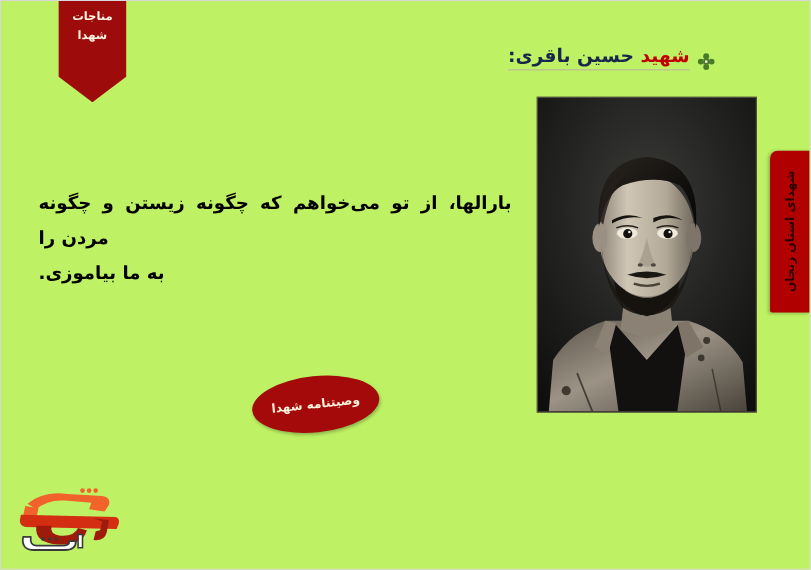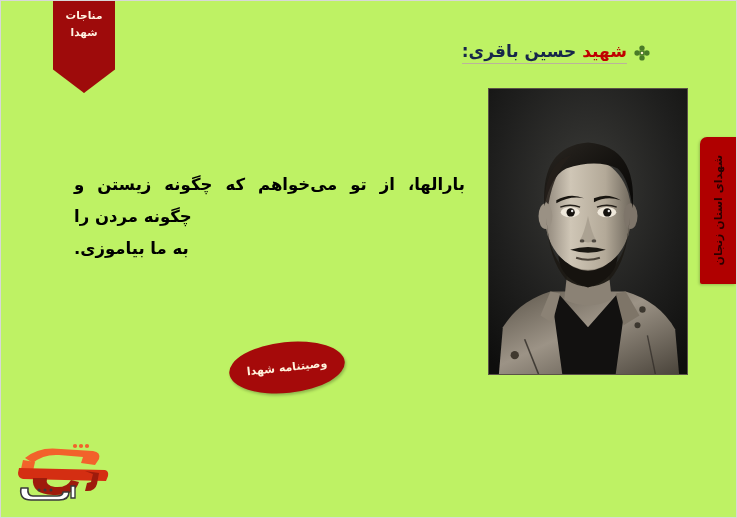--- a/index.html
+++ b/index.html
@@ -52,21 +52,21 @@
     white-space: nowrap;
   }
 
   
   #title-block {
     position: absolute;
     right: 86px;
     top: 40px;
     display: flex;
     flex-direction: row;
-    align-items: center;
+    align-items: flex-end;
     gap: 7px;
     direction: rtl;
   }
   #title-bullet {
     width: 16px;
     height: 16px;
     flex: none;
     display: block;
   }
   #title-text {
@@ -107,21 +107,20 @@
     width: 430px;
     direction: rtl;
     text-align: justify;
     color: #000000;
   }
   #prayer .p-line {
     font-size: 16.5px;
     font-weight: bold;
     line-height: 32px;
     direction: rtl;
-    margin-left: 39px;
   }
   #prayer .p-para-1 {
     text-align: justify;
     text-align-last: left;
   }
   #prayer .p-para-2 {
     margin-top: 12px;
     text-align: center;
   }
 

